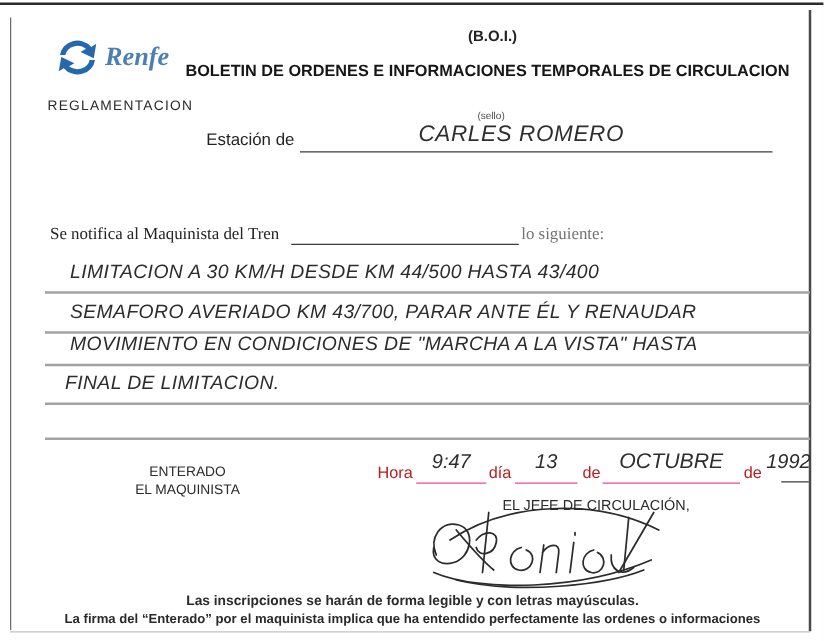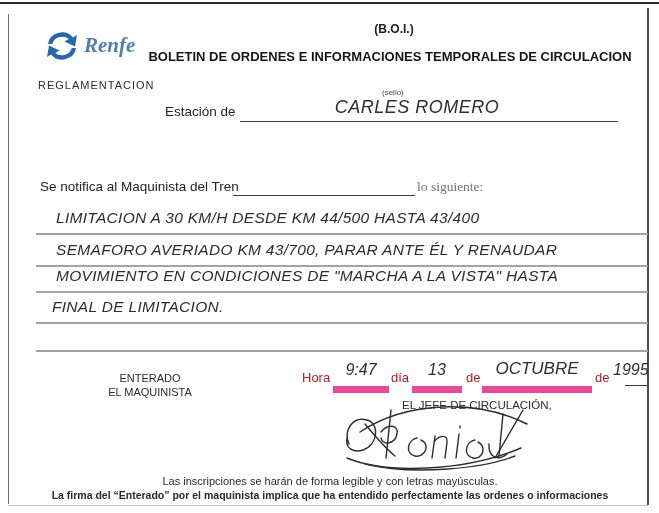--- a/index.html
+++ b/index.html
@@ -20,49 +20,49 @@
   .boi{left:330px;top:22px;width:128px;text-align:center;font-weight:bold;font-size:12px;color:#222;}
   .form-number{left:514px;top:15px;font-size:23px;color:#2b2b2b;letter-spacing:1px;}
   .title{left:140px;top:49px;width:500px;text-align:center;font-weight:bold;font-size:13px;color:#161616;}
   .reglamentacion{left:38px;top:79px;font-size:11px;letter-spacing:1px;color:#2b2b2b;}
   
   .station-label{left:165px;top:104px;font-size:13.5px;color:#242424;}
   .station-line{left:240px;top:104px;width:378px;height:17px;border-bottom:1px solid #3c3c3c;}
   .station-value{left:322px;top:97px;width:190px;text-align:center;font-style:italic;font-size:18px;letter-spacing:0.5px;color:#2e2e2e;}
   .sello{left:382px;top:88px;font-size:8px;color:#4a4a4a;}
   
-  .notify-prefix{left:40px;top:179px;font-family:Liberation Sans, sans-serif;font-size:13.5px;color:#242424;}
+  .notify-prefix{left:40px;top:179px;font-family:Liberation Serif, serif;font-size:13.5px;color:#242424;}
   .notify-line{left:233px;top:179px;width:182px;height:16px;border-bottom:1px solid #3c3c3c;}
   .notify-suffix{left:417px;top:179px;font-family:"Liberation Serif",serif;font-size:13.5px;color:#737373;}
   
   .order-row{left:36px;width:612px;border-bottom:2px solid #a3a3a3;display:flex;align-items:flex-end;}
   .order-text{font-style:italic;font-size:15.5px;letter-spacing:0.3px;color:#2c2c2c;padding:0 0 6px 20px;white-space:nowrap;}
   .row1{top:203px;height:30px;}
   .row2{top:233px;height:32px;}
   .row3{top:265px;height:26px;}
   .row4{top:291px;height:31px;}
   .row5{top:322px;height:28px;}
   .row4 .order-text{padding-left:16px;}
   
   .enterado{left:88px;top:371px;width:124px;text-align:center;font-size:11px;line-height:14px;color:#2b2b2b;}
   .date-label{font-size:13px;color:#b91c1c;}
-  .date-value{font-style:italic;color:#2e2e2e;text-align:center;border-bottom:7px solid #ec4899;}
+  .date-value{font-style:italic;color:#2e2e2e;text-align:center;border-bottom:1px solid #ec4899;}
   .hora-label{left:302px;top:370px;}
   .hora-value{left:333px;top:361px;width:56px;font-size:16px;height:25px;}
   .dia-label{left:391px;top:370px;}
   .dia-value{left:412px;top:361px;width:50px;font-size:16px;height:25px;}
   .de1-label{left:466px;top:370px;}
   .month-value{left:482px;top:359px;width:110px;font-size:17px;height:27px;}
   .de2-label{left:595px;top:370px;}
   .year-value{left:613px;top:361px;width:34px;font-size:16px;height:25px;border-bottom:none;}
   .year-line{left:625px;top:385px;width:22px;height:1px;background:#3c3c3c;}
   .jefe{left:402px;top:399px;font-size:11.5px;color:#2b2b2b;}
   .signature{left:335px;top:402px;width:205px;height:72px;}
   
-  .note1{left:10px;top:475px;width:640px;text-align:center;font-weight:normal;font-size:11px;color:#2a2a2a;}
+  .note1{left:10px;top:475px;width:640px;text-align:center;font-weight:bold;font-size:11px;color:#2a2a2a;}
   .note2{left:10px;top:489px;width:640px;text-align:center;font-weight:bold;font-size:10.5px;color:#2a2a2a;}
 </style>
 </head>
 <body>
 
 <div id="page">
 
   <div class="abs frame-top"></div>
   <div class="abs frame-left"></div>
   <div class="abs frame-right"></div>
@@ -107,21 +107,21 @@
     <div>EL MAQUINISTA</div>
   </div>
 
   <span class="abs date-label hora-label">Hora</span>
   <span class="abs date-value hora-value">9:47</span>
   <span class="abs date-label dia-label">día</span>
   <span class="abs date-value dia-value">13</span>
   <span class="abs date-label de1-label">de</span>
   <span class="abs date-value month-value">OCTUBRE</span>
   <span class="abs date-label de2-label">de</span>
-  <span class="abs date-value year-value">1995</span>
+  <span class="abs date-value year-value">1992</span>
   <div class="abs year-line"></div>
 
   <div class="abs jefe">EL JEFE DE CIRCULACIÓN,</div>
   <svg class="abs signature" viewBox="0 0 205 72" fill="none" stroke="#2c2c2c" stroke-width="1.4" stroke-linecap="round">
     <path d="M14,42 C8,28 18,14 32,18 C46,22 42,44 28,48 C18,51 10,46 12,36"></path>
     <path d="M30,22 C40,34 50,46 60,54"></path>
     <path d="M56,8 L51,56"></path>
     <path d="M46,30 C52,22 64,22 62,32 C60,42 48,44 46,36"></path>
     <path d="M82,36 C72,38 70,52 80,54 C90,56 96,42 86,38"></path>
     <path d="M100,34 L97,56 M99,40 C104,33 113,32 112,40 L110,56"></path>

